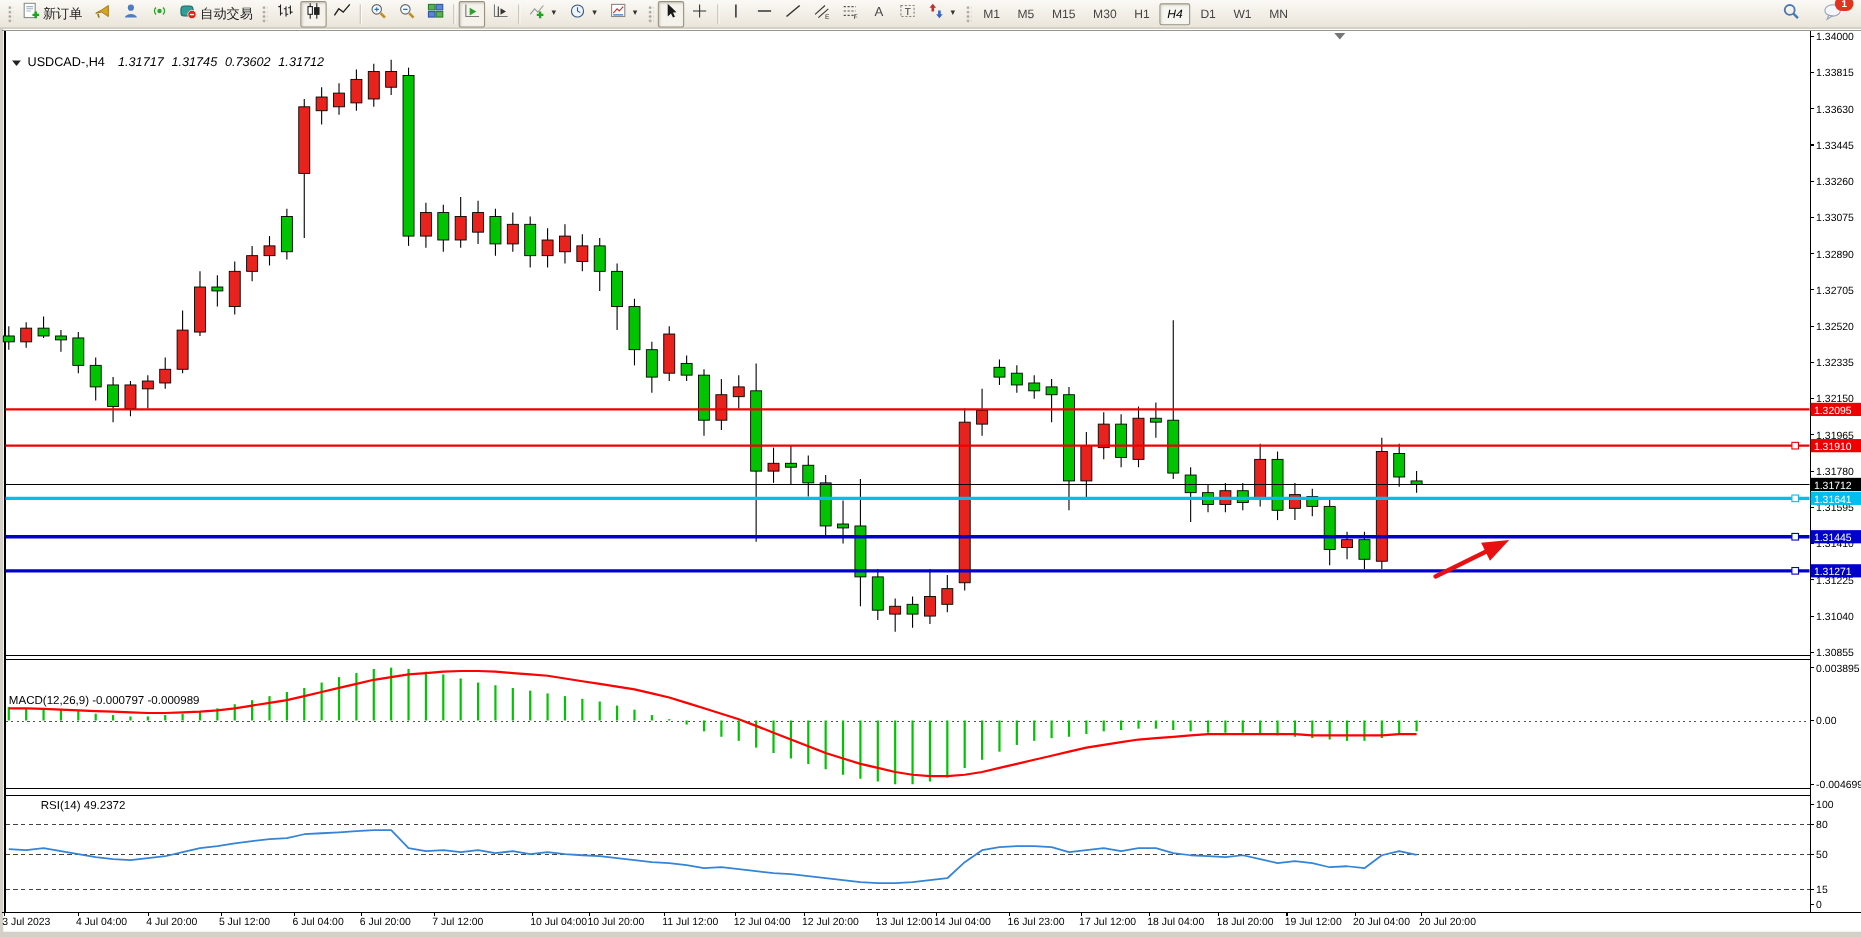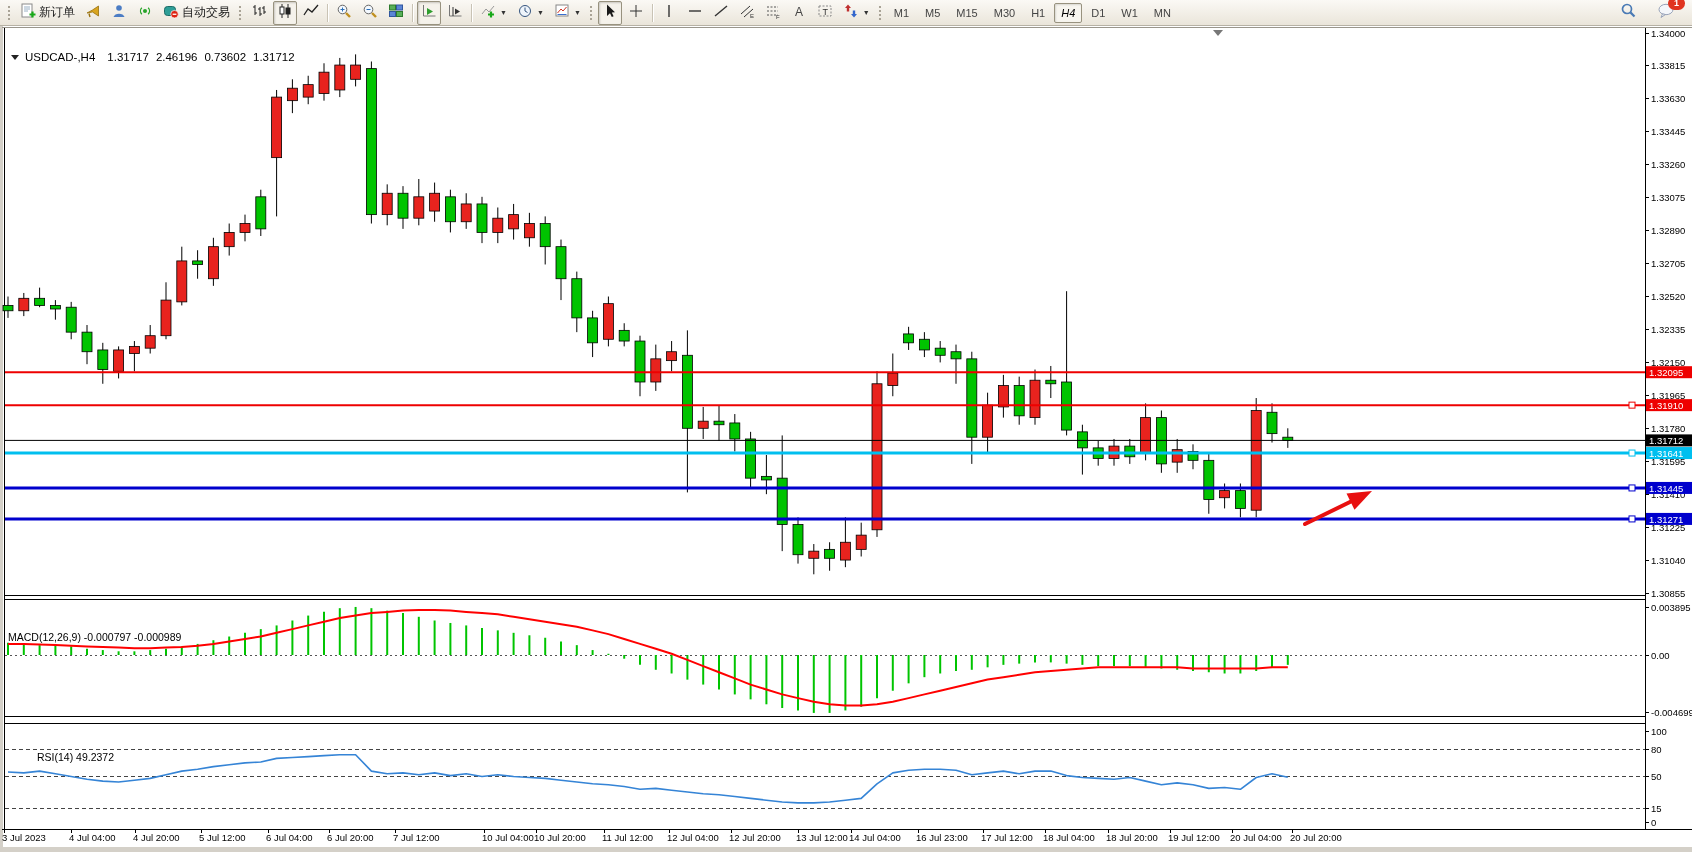--- a/index.html
+++ b/index.html
@@ -21,25 +21,25 @@
     border:1px solid transparent;border-radius:2px;flex:0 0 auto;}
   .tb-period.pressed{border-color:#98927f;background:#f7f5ef;box-shadow:inset 1px 1px 2px rgba(0,0,0,.13);color:#000;font-style:italic;}
   .tb-right{margin-left:auto;display:flex;align-items:center;gap:10px;padding-right:8px;}
   .chat-wrap{position:relative;}
   .badge{position:absolute;top:-5px;right:-7px;min-width:13px;height:13px;border-radius:8px;
     background:#e03420;color:#fff;font-size:9px;font-weight:bold;text-align:center;line-height:13px;padding:0 2px;}
   
   #chart-svg{position:absolute;left:0;top:0;z-index:1;}
   .ov{position:absolute;z-index:3;color:#000;white-space:nowrap;}
   #chart-title{left:11px;top:33px;font-size:11.5px;display:flex;align-items:center;gap:6px;margin-top:18px;}
-  #chart-title .vals{display:flex;gap:7px;margin-left:6px;}
+  #chart-title .vals{display:flex;gap:7px;margin-left:6px;font-style:italic;}
   .tri-down{width:0;height:0;border-left:4px solid transparent;border-right:4px solid transparent;
     border-top:5px solid #222;display:inline-block;}
   #macd-label{left:8px;top:631px;font-size:10.5px;}
-  #rsi-label{left:8px;top:751px;font-size:10.5px;padding-left:29px;}
+  #rsi-label{left:8px;top:726px;font-size:10.5px;padding-left:29px;}
 </style>
 </head>
 <body>
 
 <div id="app">
 
   <div class="toolbar">
     <div class="grip"></div>
 
     <div class="tb-btn">
@@ -642,21 +642,21 @@
       <line x1="1305" y1="524" x2="1352" y2="501" stroke="#e81010" stroke-width="4" stroke-linecap="round"></line>
       <polygon points="1372,491 1354.5,509.7 1346.5,493.5" fill="#e81010"></polygon>
       <polygon points="1213,30 1223,30 1218,36" fill="#777"></polygon>
     </svg>
 
   <div class="ov" id="chart-title">
     <span class="tri-down"></span>
     <span>USDCAD-,H4</span>
     <span class="vals">
       <span>1.31717</span>
-      <span>2.46196</span>
+      <span>1.31745</span>
       <span>0.73602</span>
       <span>1.31712</span>
     </span>
   </div>
   <div class="ov" id="macd-label">MACD(12,26,9) -0.000797 -0.000989</div>
   <div class="ov" id="rsi-label">RSI(14) 49.2372</div>
 
 </div>
 
 </body></html>

